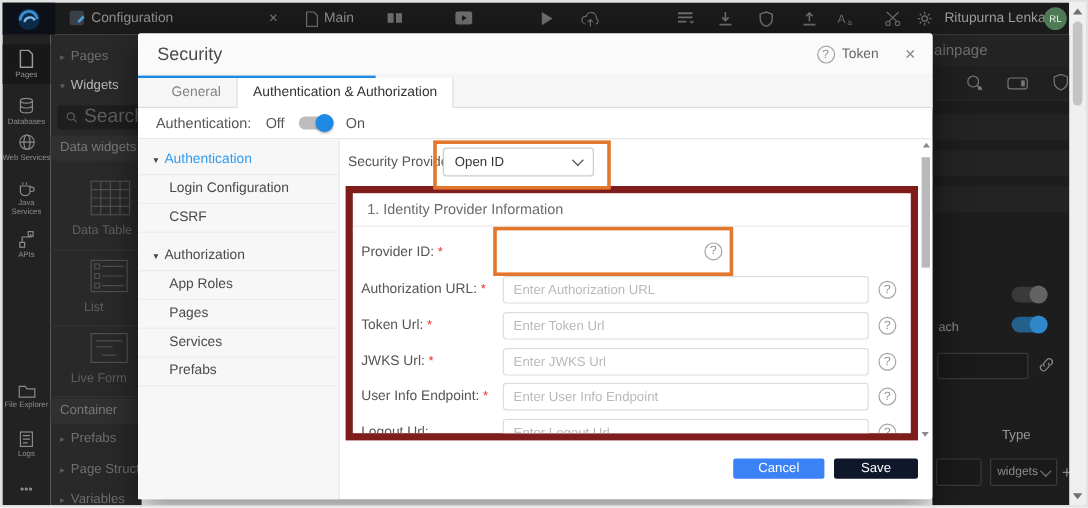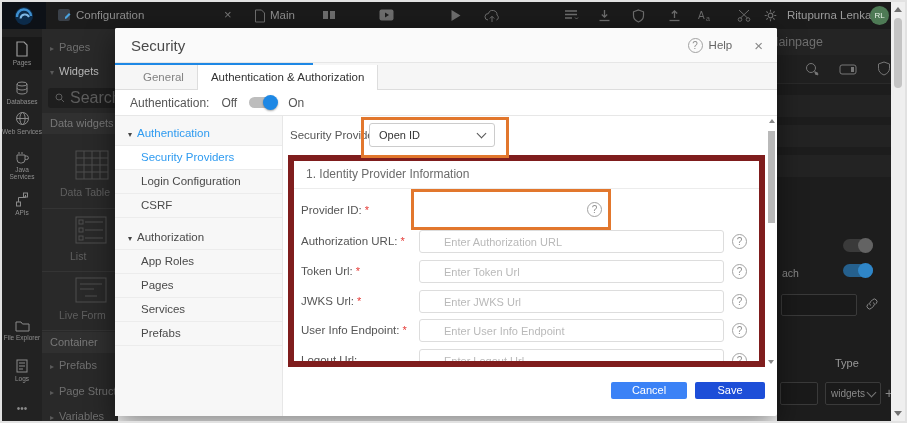--- a/index.html
+++ b/index.html
@@ -74,21 +74,21 @@
   .nav-row .tri{color:#444;font-size:8px;margin-right:5px;}
   .nav-row.blue{color:#2f9bf0;}
   .nav-row.active{background:#fff;color:#2f9bf0;}
   .nav-row.gap{margin-top:8px;}
   .m-right{flex:1;display:flex;flex-direction:column;min-width:0;}
   .m-form{flex:1;position:relative;min-height:0;}
   .flabel{position:absolute;font-size:11.5px;color:#555;white-space:nowrap;}
   .req{color:#e53935;margin-left:3px;font-size:11px;}
   .sel{position:absolute;border:1px solid #ccc;border-radius:3px;background:#fff;font-size:11px;color:#333;display:flex;align-items:center;justify-content:space-between;padding:0 9px;box-sizing:border-box;cursor:pointer;}
   .chv{width:6px;height:6px;border-right:1.5px solid #555;border-bottom:1.5px solid #555;transform:rotate(45deg);margin-top:-3px;flex:none;}
-  .tinput{position:absolute;width:305px;height:23px;border:1px solid #ddd;border-radius:3px;font-size:11px;color:#444;padding:0 24px;box-sizing:border-box;background:#fff;font-family:inherit;outline:none;}
+  .tinput{position:absolute;width:305px;height:23px;border:1px solid #ddd;border-radius:3px;font-size:11px;color:#444;padding:0 8px;box-sizing:border-box;background:#fff;font-family:inherit;outline:none;}
   .tinput::placeholder{color:#b9b9b9;}
   .hl{position:absolute;border:3px solid #e2772d;z-index:3;pointer-events:none;}
   .ipanel{position:absolute;left:5px;top:39px;width:477px;height:212px;border:6px solid #7f1d1d;box-sizing:border-box;overflow:hidden;}
   .ipanel-head{height:27px;line-height:27px;padding-left:12px;font-size:12px;color:#6b6b6b;border-bottom:1px solid #ececec;}
   .fsb{position:absolute;left:484px;top:3px;width:9px;height:245px;}
   .fsb .thumb{position:absolute;left:1px;top:12px;width:7px;height:92px;background:#b9b9b9;}
   .fsb .a-up{width:0;height:0;border-left:3.5px solid transparent;border-right:3.5px solid transparent;border-bottom:4px solid #888;margin:0 auto;}
   .fsb .a-dn{width:0;height:0;border-left:3.5px solid transparent;border-right:3.5px solid transparent;border-top:4px solid #888;margin:0 auto;position:absolute;bottom:0;left:1px;}
   .m-footer{height:52px;flex:none;display:flex;align-items:center;justify-content:flex-end;padding-right:12px;gap:8px;}
   .btn{height:17px;font-size:11px;color:#fff;border:none;border-radius:2px;display:flex;align-items:center;justify-content:center;cursor:pointer;font-family:inherit;}
@@ -341,21 +341,21 @@
     <div class="tri-up"></div>
     <div class="thumb"></div>
     <div class="tri-dn"></div>
   </div>
 
   <div class="modal">
     <div class="m-header">
       <div class="m-title">Security</div>
       <div class="help-wrap">
         <span class="hicon">?</span>
-        <span>Help</span>
+        <span>Token</span>
       </div>
       <div class="m-close">×</div>
     </div>
 
     <div class="m-tabs">
       <div class="blue-line" style="background: rgb(30, 136, 229);"></div>
       <div class="m-tab first">General</div>
       <div class="m-tab active">Authentication &amp; Authorization</div>
     </div>
 
@@ -364,21 +364,20 @@
       <span style="margin-left:12px">Off</span>
       <span class="sw">
           <span class="knob" style="background: rgb(30, 136, 229);"></span>
         </span>
       <span>On</span>
     </div>
 
     <div class="m-body">
       <div class="m-nav">
         <div class="nav-row group blue"><span class="tri">▾</span><span>Authentication</span></div>
-        <div class="nav-row active">Security Providers</div>
         <div class="nav-row">Login Configuration</div>
         <div class="nav-row">CSRF</div>
         <div class="nav-row group gap"><span class="tri">▾</span><span>Authorization</span></div>
         <div class="nav-row">App Roles</div>
         <div class="nav-row">Pages</div>
         <div class="nav-row">Services</div>
         <div class="nav-row">Prefabs</div>
       </div>
 
       <div class="m-right">
@@ -420,19 +419,19 @@
 
           <div class="fsb">
             <div class="a-up"></div>
             <div class="thumb"></div>
             <div class="a-dn"></div>
           </div>
         </div>
 
         <div class="m-footer">
           <button class="btn cancel">Cancel</button>
-          <button class="btn save" style="background: #1d4ed8; text-align: center;">Save</button>
+          <button class="btn save" style="background: #0f172a; text-align: center;">Save</button>
         </div>
       </div>
     </div>
   </div>
 
 </div>
 
 </body></html>

